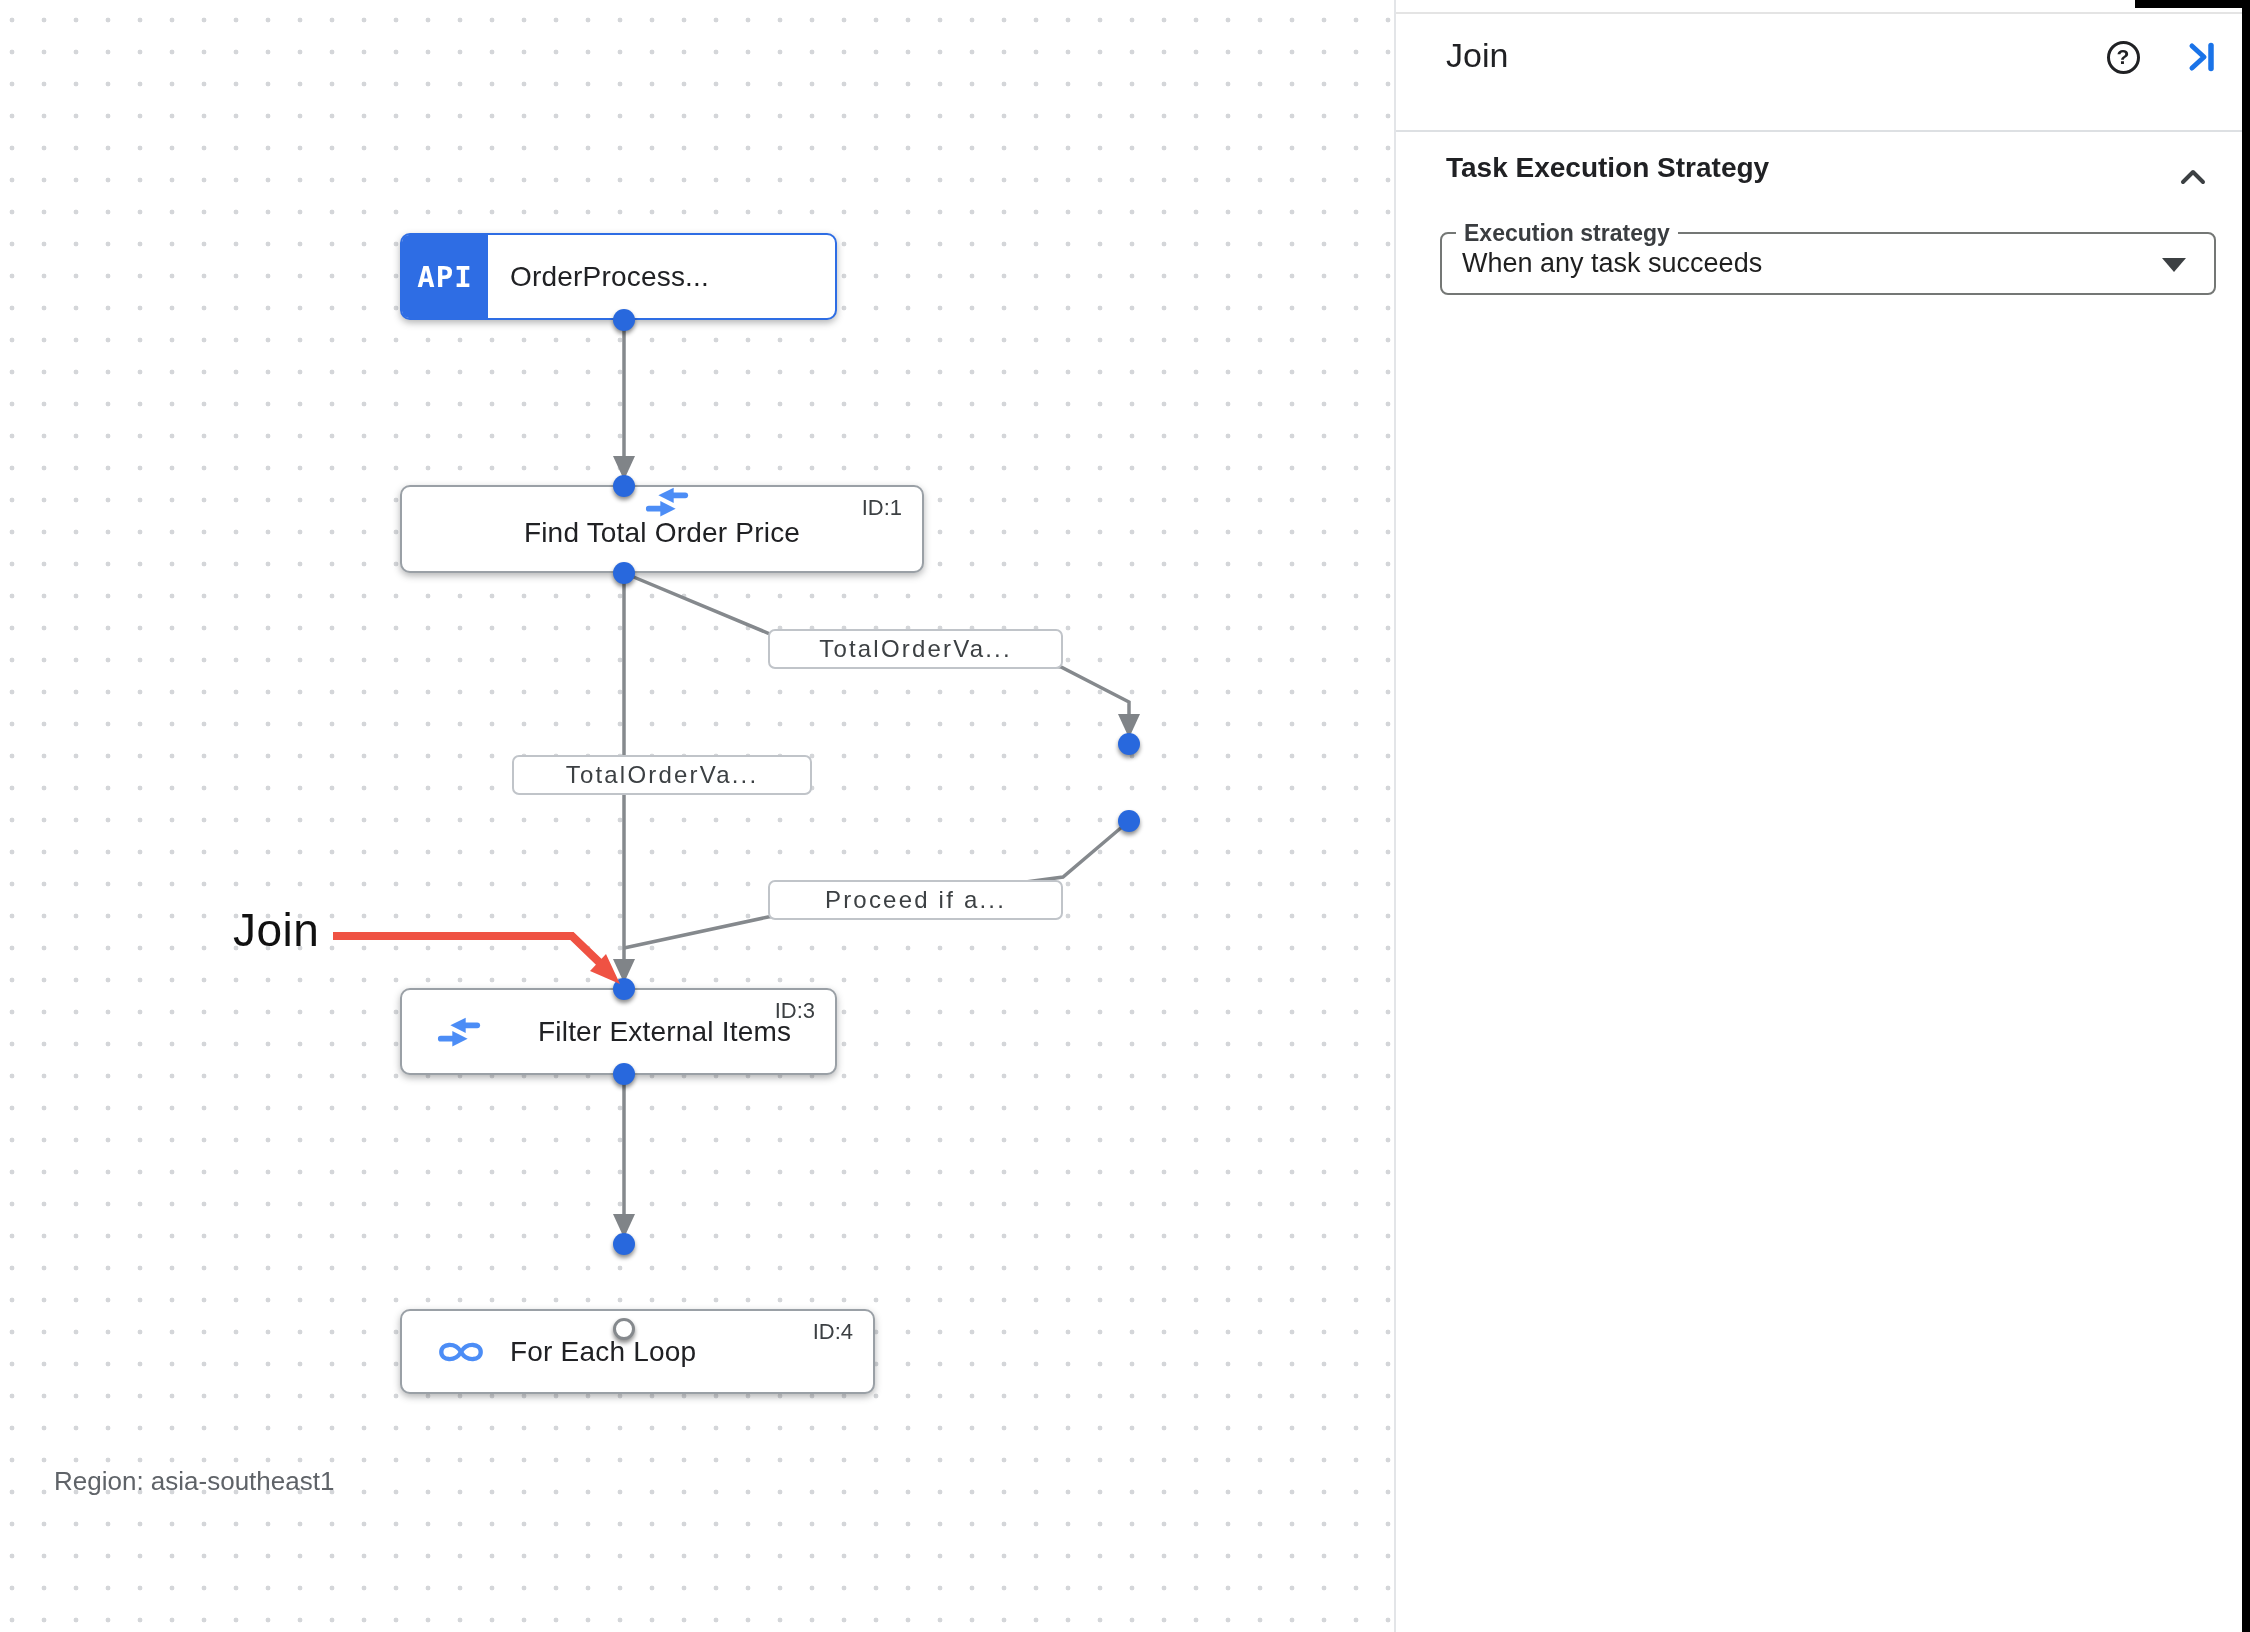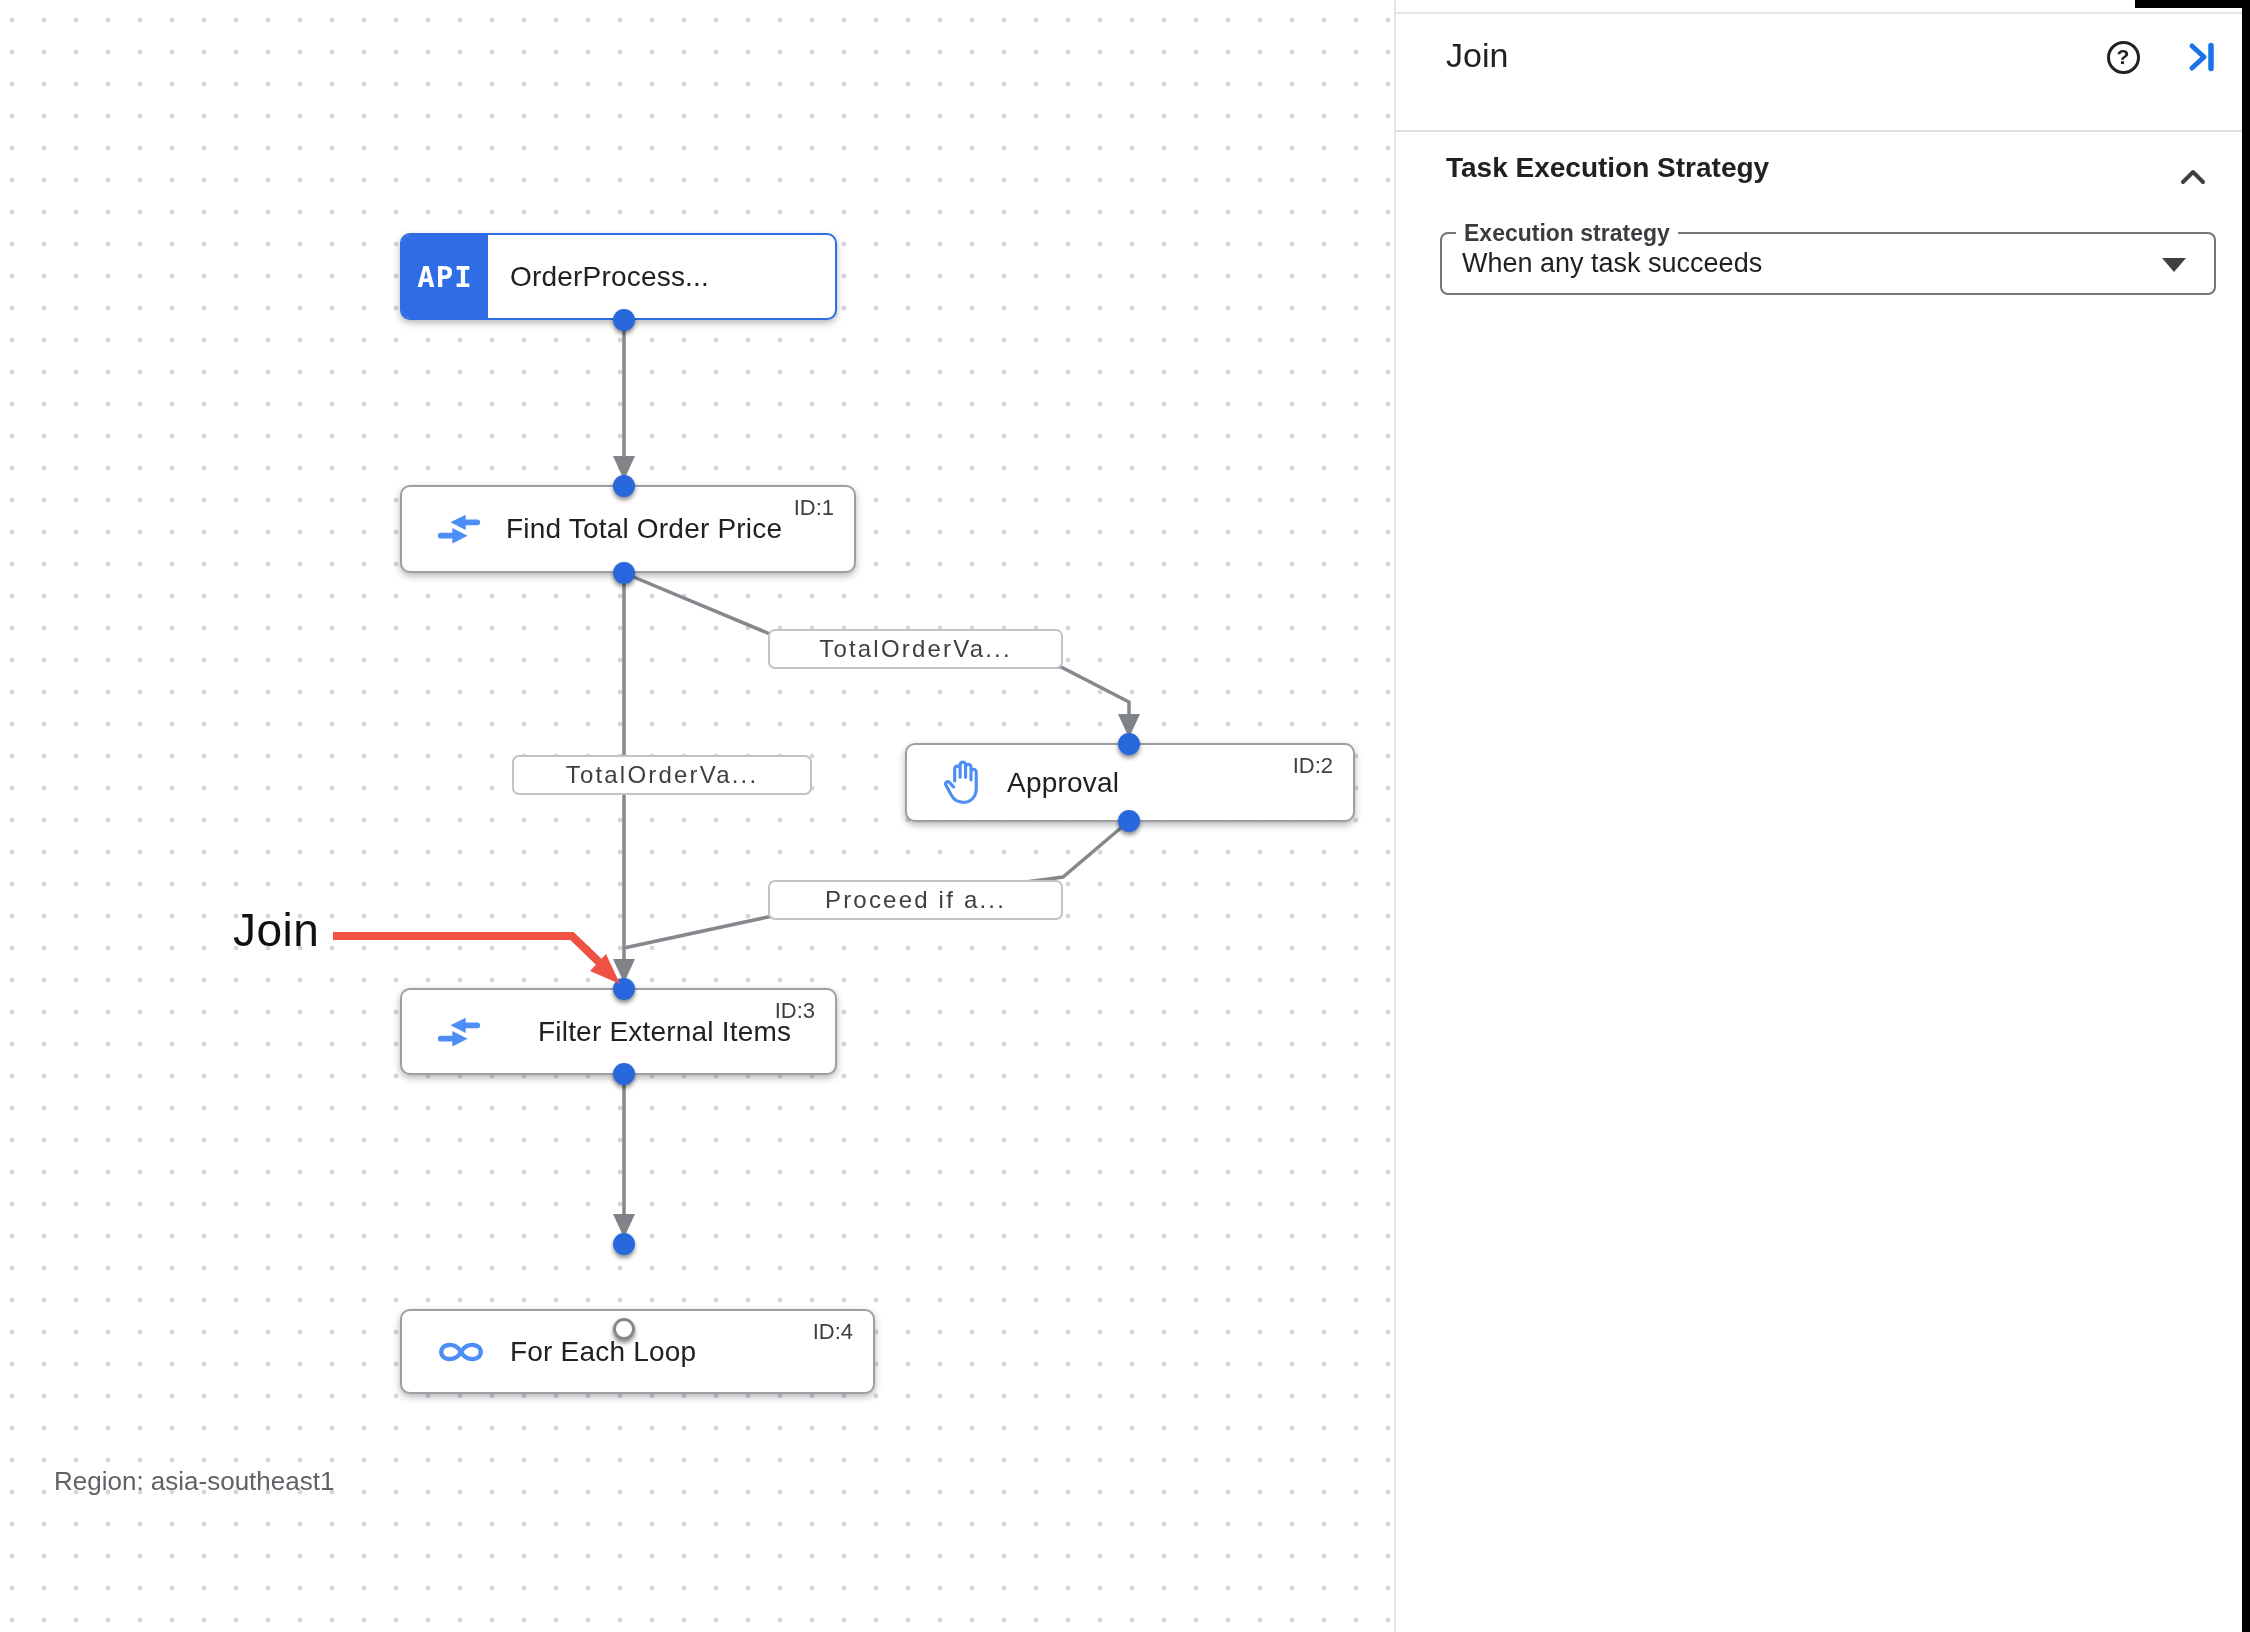--- a/index.html
+++ b/index.html
@@ -20,21 +20,21 @@
   .node.trigger { border:2.5px solid #2e6de4; }
   .node-title { font-size:28px; font-weight:400; color:#202124; letter-spacing:.2px; }
   .node-id { position:absolute; top:8px; right:20px; font-size:22px; font-weight:500; color:#3c4043; }
   .node-icon { margin:0 24px 0 34px; display:flex; align-items:center; }
   .api-badge { width:86px; align-self:stretch; background:#2e6de4; border-radius:7px 0 0 7px;
                display:flex; align-items:center; justify-content:center;
                font-family:"DejaVu Sans Mono", monospace; font-weight:700; font-size:29px;
                color:#fff; letter-spacing:1px; margin-right:22px; }
 
   .n-trigger { left:400px; top:233px; width:437px; height:87px; }
-  .n-find    { left:400px; top:485px; width:456px; height:88px; }
+  .n-find    { left:400px; top:485px; width:524px; height:88px;flex-direction:column; }
   .n-approval{ left:905px; top:743px; width:450px; height:79px; }
   .n-filter  { left:400px; top:988px; width:437px; height:87px;gap:32px; }
   .n-foreach { left:400px; top:1309px; width:475px; height:85px; }
 
   .edge-label { position:absolute; background:#fff; border:2px solid #c0c4c9; border-radius:7px;
                 display:flex; align-items:center; justify-content:center; z-index:2;
                 font-size:24px; color:#3c4043; letter-spacing:2.2px; }
   .el-1 { left:768px; top:629px; width:295px; height:40px; }
   .el-2 { left:512px; top:755px; width:300px; height:40px; }
   .el-3 { left:768px; top:880px; width:295px; height:40px; }
@@ -117,32 +117,20 @@
             <polygon points="31,0 31,16 15,8"></polygon>
             <rect x="2" y="19" width="19" height="6" rx="3"></rect>
             <polygon points="17,14 17,30 33,22"></polygon>
           </g>
         </svg>
       </span>
       <span class="node-title">Find Total Order Price</span>
       <span class="node-id">ID:1</span>
     </div>
 
-    <div class="node n-approval">
-      <span class="node-icon">
-        <svg width="42" height="46" viewBox="0 0 40 44">
-          <path d="M13 20 L13 8.5 a2.6 2.6 0 0 1 5.2 0 L18.2 16.5 L18.2 4.6 a2.6 2.6 0 0 1 5.2 0
-                   L23.4 16.5 L23.4 6.8 a2.6 2.6 0 0 1 5.2 0 L28.6 19 L28.6 11.5 a2.5 2.5 0 0 1 5 0
-                   L33.6 27.5 C33.6 35 28.5 40.5 21.5 40.5 C15.8 40.5 12.4 38.3 10 34
-                   L4.6 24 C3.3 21.7 6.1 19.6 7.9 21.4 L12 25.8" fill="none" stroke="#4c8df6" stroke-width="3" stroke-linejoin="round" stroke-linecap="round"></path>
-        </svg>
-      </span>
-      <span class="node-title">Approval</span>
-      <span class="node-id">ID:2</span>
-    </div>
 
     <div class="node n-filter">
       <span class="node-icon">
         <svg width="46" height="30" viewBox="0 0 48 30">
           <g fill="#4c8df6">
             <rect x="27" y="5" width="19" height="6" rx="3"></rect>
             <polygon points="31,0 31,16 15,8"></polygon>
             <rect x="2" y="19" width="19" height="6" rx="3"></rect>
             <polygon points="17,14 17,30 33,22"></polygon>
           </g>

